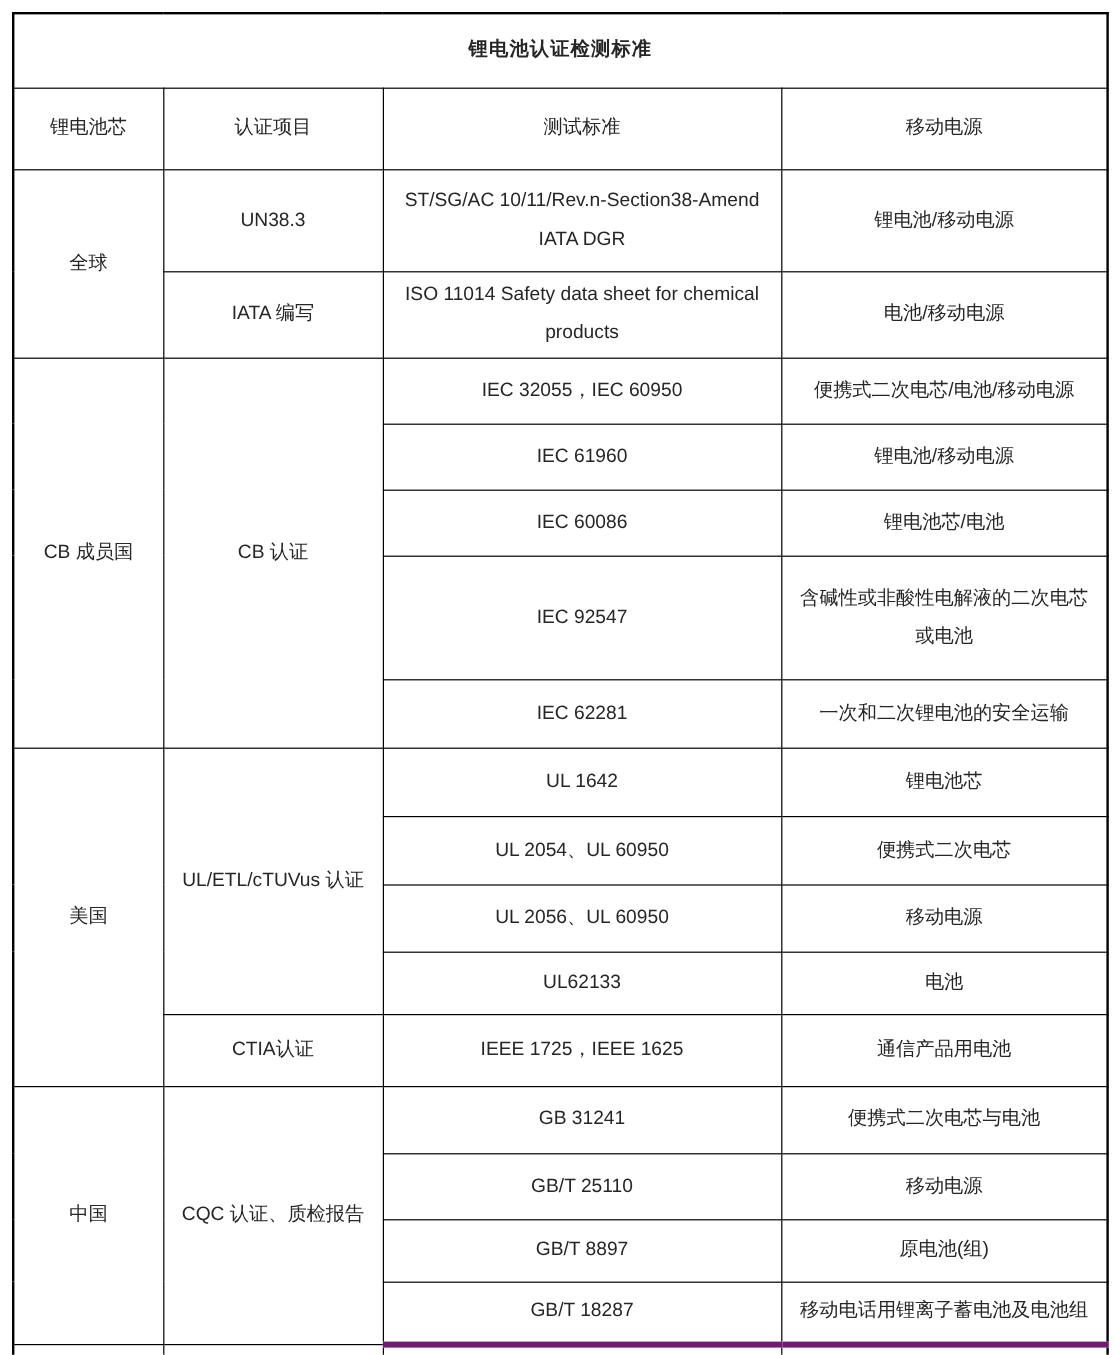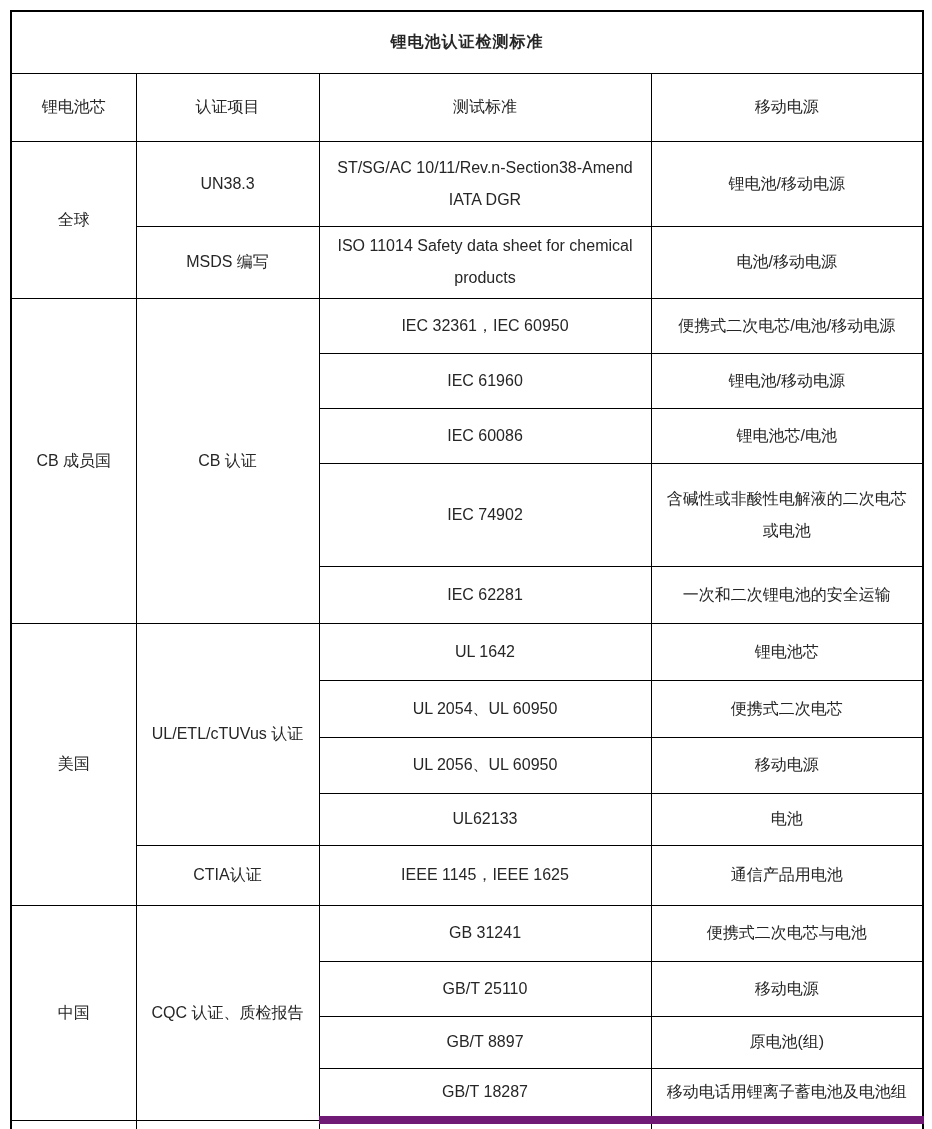--- a/index.html
+++ b/index.html
@@ -35,21 +35,21 @@
     word-break: break-word;
   }
   td.title-cell {
     font-size: 21px;
     font-weight: 700;
     color: #111111;
     letter-spacing: 1px;
     margin-top: 16px;
   }
   tr.grey-divider td {
-    border-bottom: 8px solid #701a75;
+    border-bottom: 5px solid #701a75;
   }
   tr.cut-row td {
     border-bottom: 2px solid #000000;
   }
   .line { display: block; }
 </style>
 </head>
 <body>
 
 <div class="page">
@@ -74,44 +74,44 @@
       <tr style="height:85px">
         <td rowspan="2">全球</td>
         <td>UN38.3</td>
         <td>
           <span class="line">ST/SG/AC 10/11/Rev.n-Section38-Amend</span>
           <span class="line">IATA DGR</span>
         </td>
         <td>锂电池/移动电源</td>
       </tr>
       <tr style="height:72px">
-        <td>MSDS 编写</td>
+        <td>IATA 编写</td>
         <td>
           <span class="line">ISO 11014 Safety data sheet for chemical</span>
           <span class="line">products</span>
         </td>
         <td>电池/移动电源</td>
       </tr>
 
       <tr style="height:55px">
         <td rowspan="5">CB 成员国</td>
         <td rowspan="5">CB 认证</td>
-        <td>IEC 32361，IEC 60950</td>
+        <td>IEC 32055，IEC 60950</td>
         <td>便携式二次电芯/电池/移动电源</td>
       </tr>
       <tr style="height:55px">
         <td>IEC 61960</td>
         <td>锂电池/移动电源</td>
       </tr>
       <tr style="height:55px">
         <td>IEC 60086</td>
         <td>锂电池芯/电池</td>
       </tr>
       <tr style="height:103px">
-        <td>IEC 74902</td>
+        <td>IEC 92547</td>
         <td>
           <span class="line">含碱性或非酸性电解液的二次电芯</span>
           <span class="line">或电池</span>
         </td>
       </tr>
       <tr style="height:57px">
         <td>IEC 62281</td>
         <td>一次和二次锂电池的安全运输</td>
       </tr>
 
@@ -128,21 +128,21 @@
       <tr style="height:56px">
         <td>UL 2056、UL 60950</td>
         <td>移动电源</td>
       </tr>
       <tr style="height:52px">
         <td>UL62133</td>
         <td>电池</td>
       </tr>
       <tr style="height:60px">
         <td>CTIA认证</td>
-        <td>IEEE 1145，IEEE 1625</td>
+        <td>IEEE 1725，IEEE 1625</td>
         <td>通信产品用电池</td>
       </tr>
 
       <tr style="height:56px">
         <td rowspan="4">中国</td>
         <td rowspan="4">CQC 认证、质检报告</td>
         <td>GB 31241</td>
         <td>便携式二次电芯与电池</td>
       </tr>
       <tr style="height:55px">

